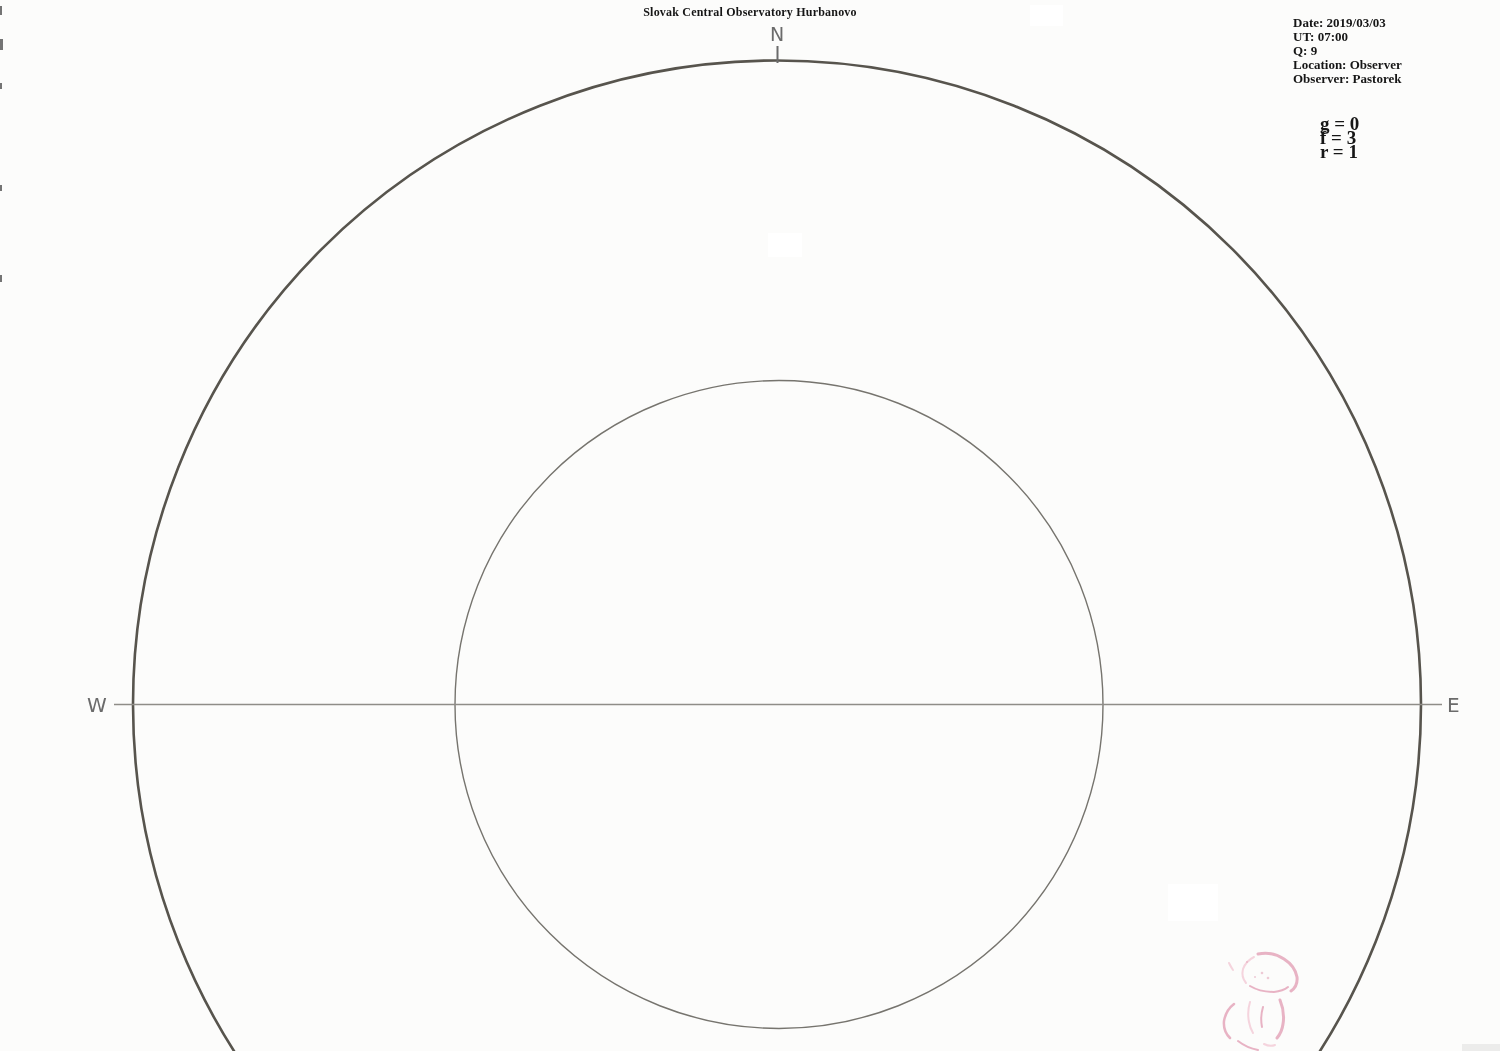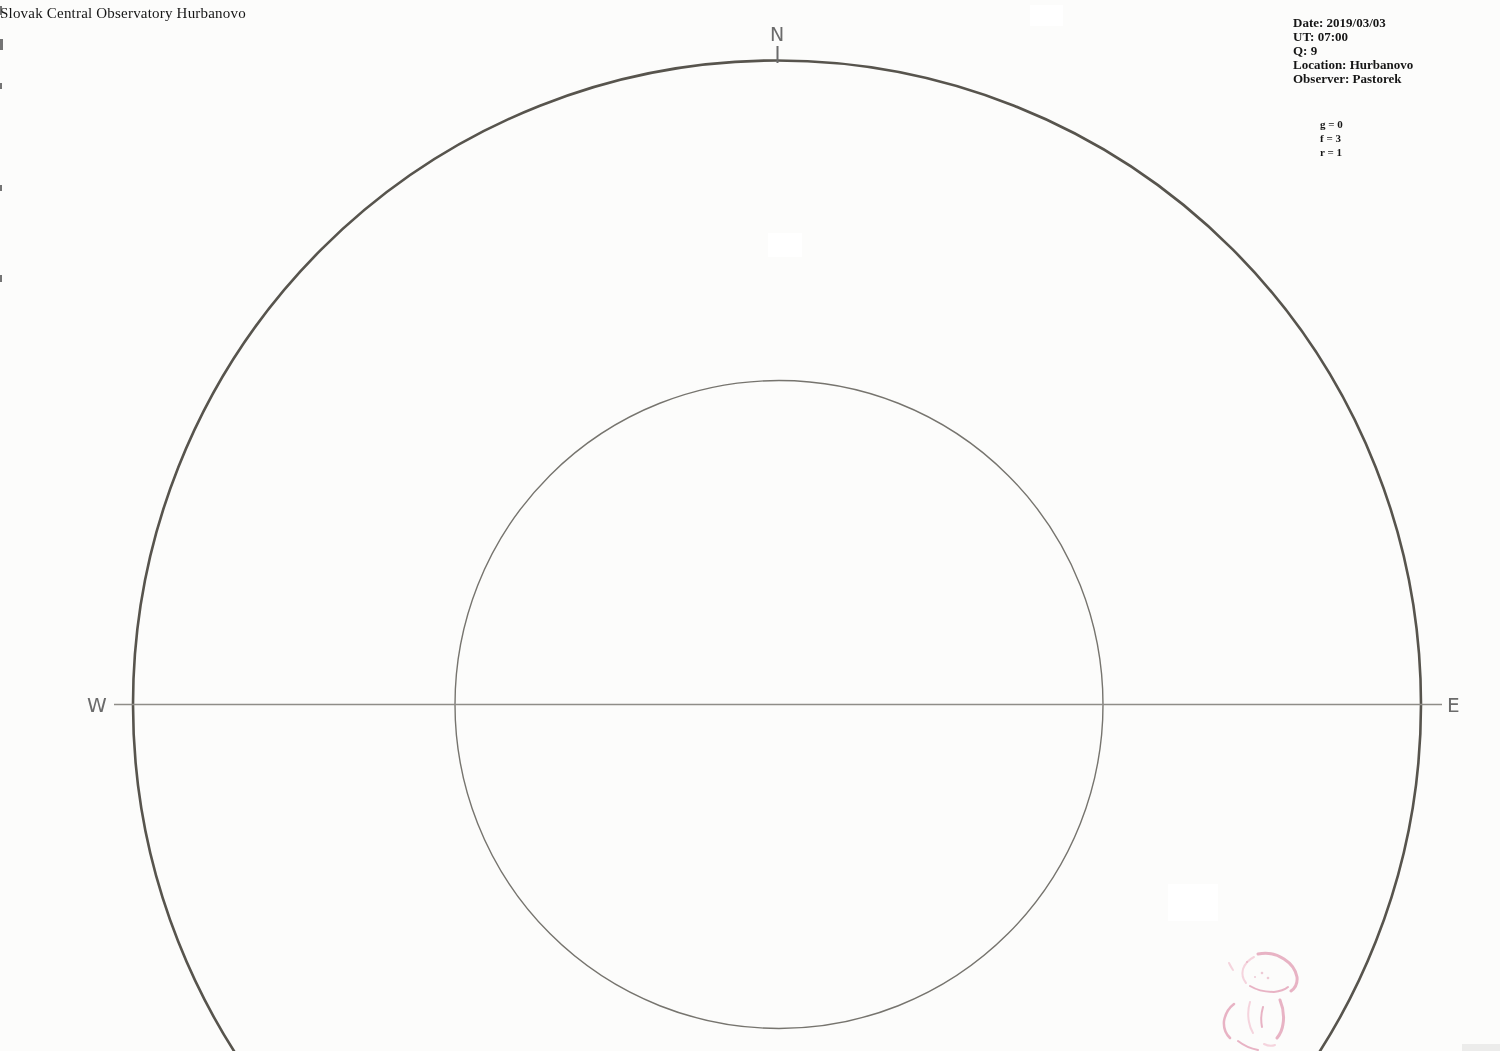--- a/index.html
+++ b/index.html
@@ -23,32 +23,32 @@
   svg.drawing{position:absolute;left:0;top:0;width:1500px;height:1051px;}
   .outer-circle{fill:none;stroke:var(--disk-outline);stroke-width:2.6;}
   .inner-circle{fill:none;stroke:var(--inner-circle);stroke-width:1.4;}
   .equator{stroke:var(--equator-line);stroke-width:1.3;}
   .north-tick{stroke:var(--compass-text);stroke-width:2;}
   .stamp path{fill:none;stroke:var(--stamp-pink);stroke-linecap:round;opacity:.8;}
   .stamp path.light{stroke:var(--stamp-pink-light);}
   .stamp circle{fill:var(--stamp-pink);opacity:.55;}
   .page-title{
     position:absolute;left:0;right:0;top:5px;
-    text-align:left;
-    font-size:15px;font-weight:normal;color:var(--ink);
+    text-align:center;
+    font-size:12px;font-weight:bold;color:var(--ink);
     letter-spacing:.2px;
   }
   .info-block{
     position:absolute;left:1293px;top:16px;
     font-size:13px;font-weight:bold;color:var(--ink);
     line-height:14px;white-space:nowrap;
   }
   .counts-block{
     position:absolute;left:1320px;top:117px;
-    font-size:11px;font-weight:bold;color:var(--ink);
+    font-size:19px;font-weight:bold;color:var(--ink);
     line-height:14px;white-space:nowrap;
   }
   .compass{
     position:absolute;
     font-family:"DejaVu Sans", sans-serif;
     color:var(--compass-text);
     line-height:1;white-space:nowrap;
   }
   .compass-n{left:777px;top:25px;font-size:19px;transform:translateX(-50%);}
   .compass-w{left:87px;top:695px;font-size:20px;}
@@ -97,21 +97,21 @@
   <div class="page-title">Slovak Central Observatory Hurbanovo</div>
 
   <div class="compass compass-n">N</div>
   <div class="compass compass-w">W</div>
   <div class="compass compass-e">E</div>
 
   <div class="info-block">
     <div>Date: 2019/03/03</div>
     <div>UT: 07:00</div>
     <div>Q: 9</div>
-    <div>Location: Hurbanovo</div>
+    <div>Location: Observer</div>
     <div>Observer: Pastorek</div>
   </div>
 
   <div class="counts-block">
     <div>g = 0</div>
     <div>f = 3</div>
     <div>r = 1</div>
   </div>
 
   <div class="patch patch-1"></div>

